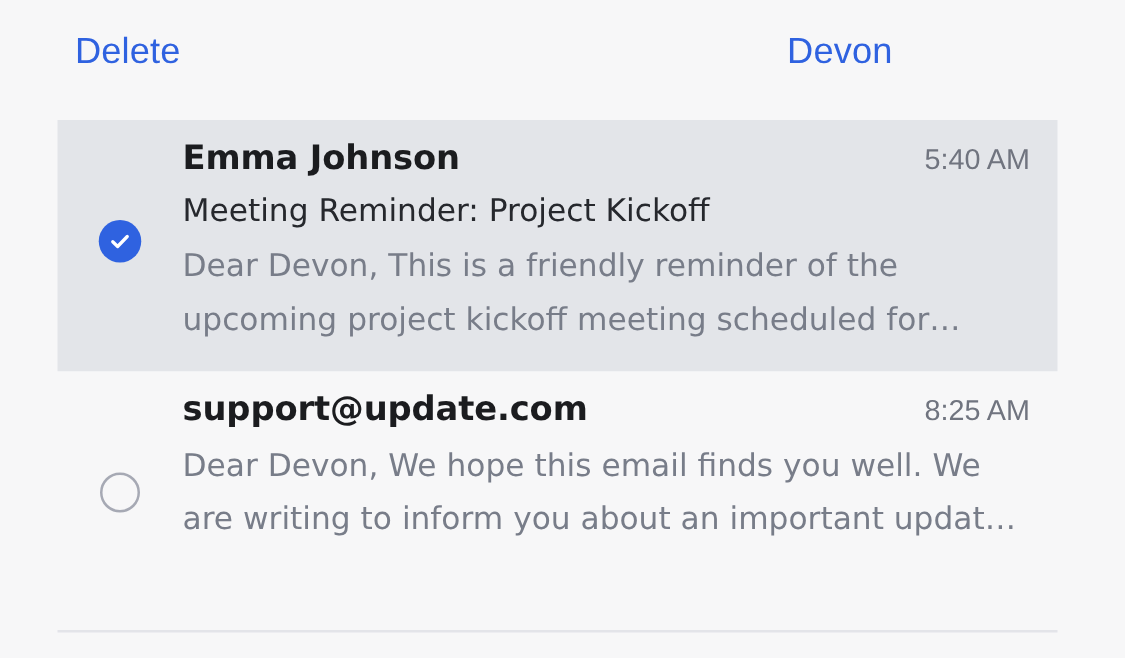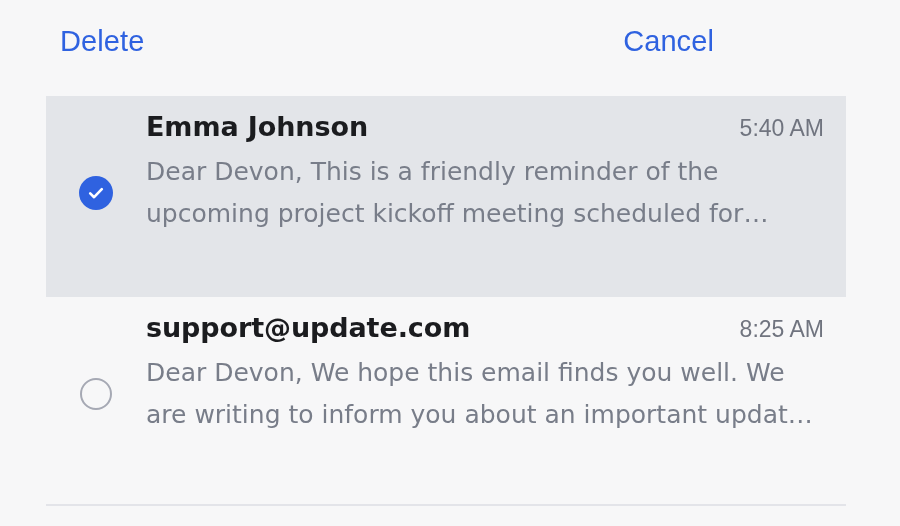--- a/index.html
+++ b/index.html
@@ -168,38 +168,39 @@
     background: #e3e4e9;
   }
 </style>
 </head>
 <body>
 
 <div class="screen">
 
   <div class="toolbar">
     <button class="tool-btn left">Delete</button>
-    <button class="tool-btn right">Cancel</button>
+    <button class="tool-btn right">Devon</button>
   </div>
 
   <div class="list">
 
     <div class="row selected">
       <div class="select-col">
         <div class="check">
           <svg width="20" height="20" viewBox="0 0 20 20" aria-hidden="true">
             <path d="M4.2 10.4 L8.1 14.2 L15.8 6.2" fill="none" stroke="#ffffff" stroke-width="2.6" stroke-linecap="round" stroke-linejoin="round"></path>
           </svg>
         </div>
       </div>
       <div class="content">
         <div class="line-top">
           <div class="sender">Emma Johnson</div>
           <div class="time">5:40 AM</div>
         </div>
+        <div class="subject">Meeting Reminder: Project Kickoff</div>
         <div class="preview">Dear Devon, This is a friendly reminder of the upcoming project kickoff meeting scheduled for tomorrow at 9am....</div>
       </div>
     </div>
 
     <div class="row plain">
       <div class="select-col">
         <div class="circle"></div>
       </div>
       <div class="content">
         <div class="line-top">

